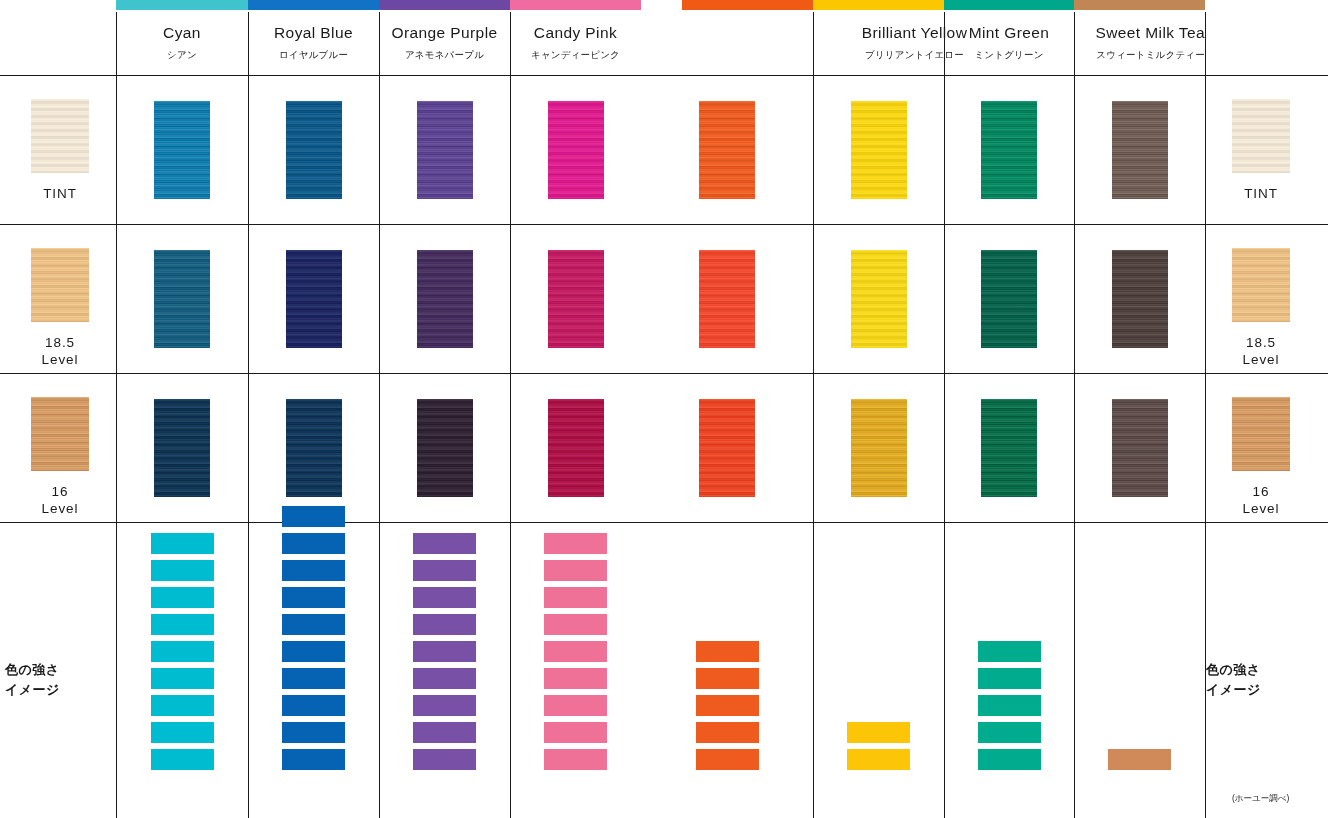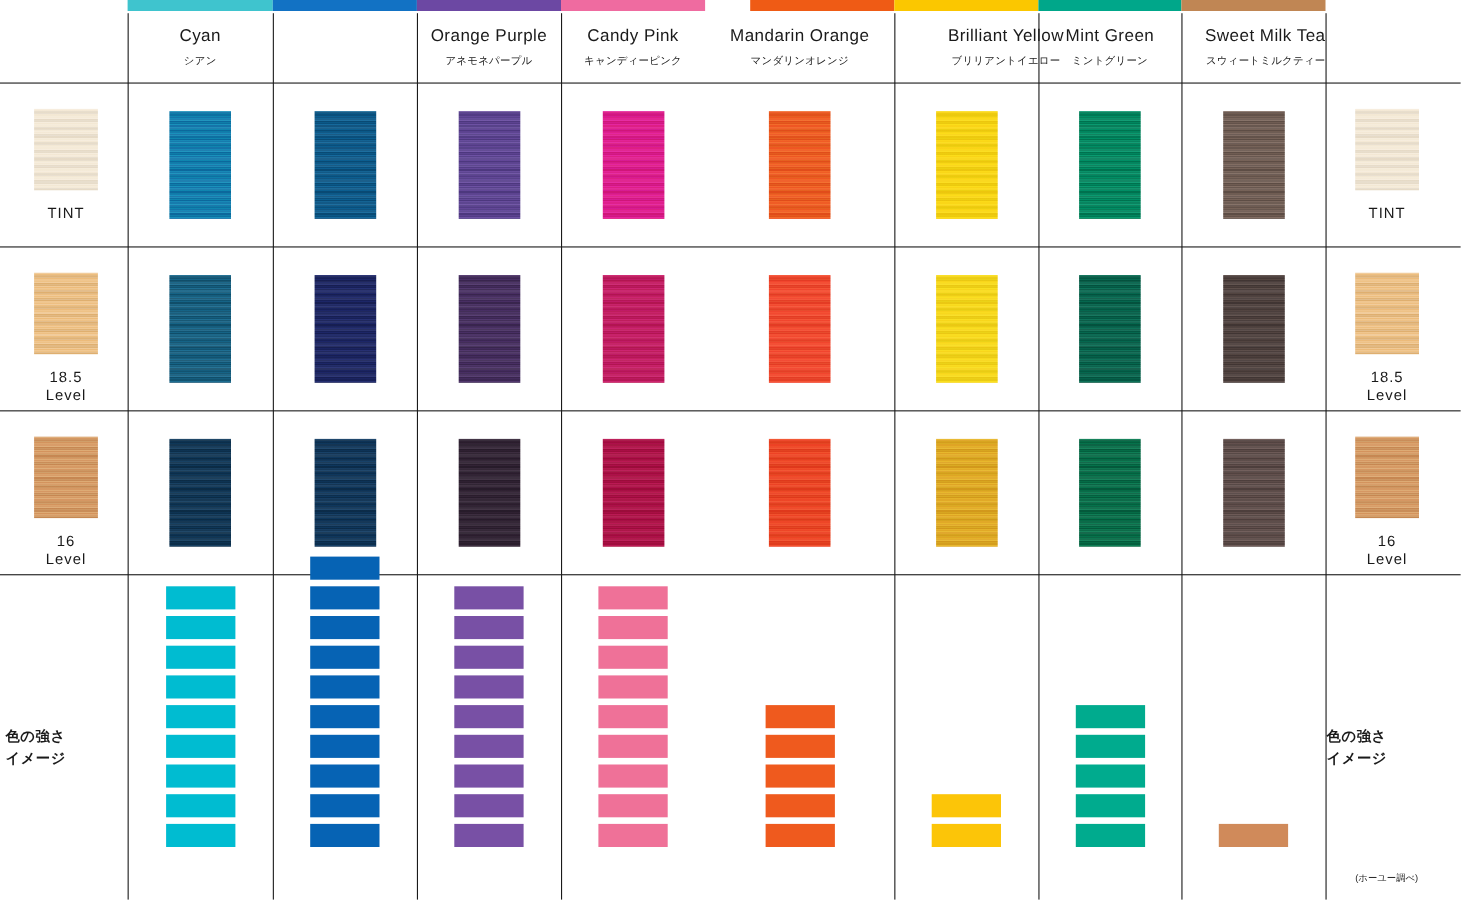--- a/index.html
+++ b/index.html
@@ -106,31 +106,31 @@
     <div class="vrule" style="left: 379px; top: 12px; height: 806px;"></div>
     <div class="vrule" style="left: 510px; top: 12px; height: 806px;"></div>
     <div class="vrule" style="left: 813px; top: 12px; height: 806px;"></div>
     <div class="vrule" style="left: 944px; top: 12px; height: 806px;"></div>
     <div class="vrule" style="left: 1074px; top: 12px; height: 806px;"></div>
     <div class="vrule" style="left: 1205px; top: 12px; height: 806px;"></div>
     <div class="colhead" style="left: 116px; width: 132px;">
       <div class="en">Cyan</div>
       <div class="jp">シアン</div>
     </div>
+    <div class="colhead" style="left: 248px; width: 131px;">
+      <div class="en">Royal Blue</div>
+      <div class="jp">ロイヤルブルー</div>
+    </div>
     <div class="colhead" style="left: 379px; width: 131px;">
       <div class="en">Orange Purple</div>
       <div class="jp">アネモネパープル</div>
     </div>
     <div class="colhead" style="left: 510px; width: 131px;">
       <div class="en">Candy Pink</div>
       <div class="jp">キャンディーピンク</div>
-    </div>
-    <div class="colhead" style="left: 641px; width: 172px;">
-      <div class="en">Mandarin Orange</div>
-      <div class="jp">マンダリンオレンジ</div>
     </div>
     <div class="colhead" style="left: 813px; width: 131px; margin-left: 36px;">
       <div class="en">Brilliant Yellow</div>
       <div class="jp">ブリリアントイエロー</div>
     </div>
     <div class="colhead" style="left: 944px; width: 130px;">
       <div class="en">Mint Green</div>
       <div class="jp">ミントグリーン</div>
     </div>
     <div class="colhead" style="left: 1074px; width: 131px; align-items: flex-end;">

